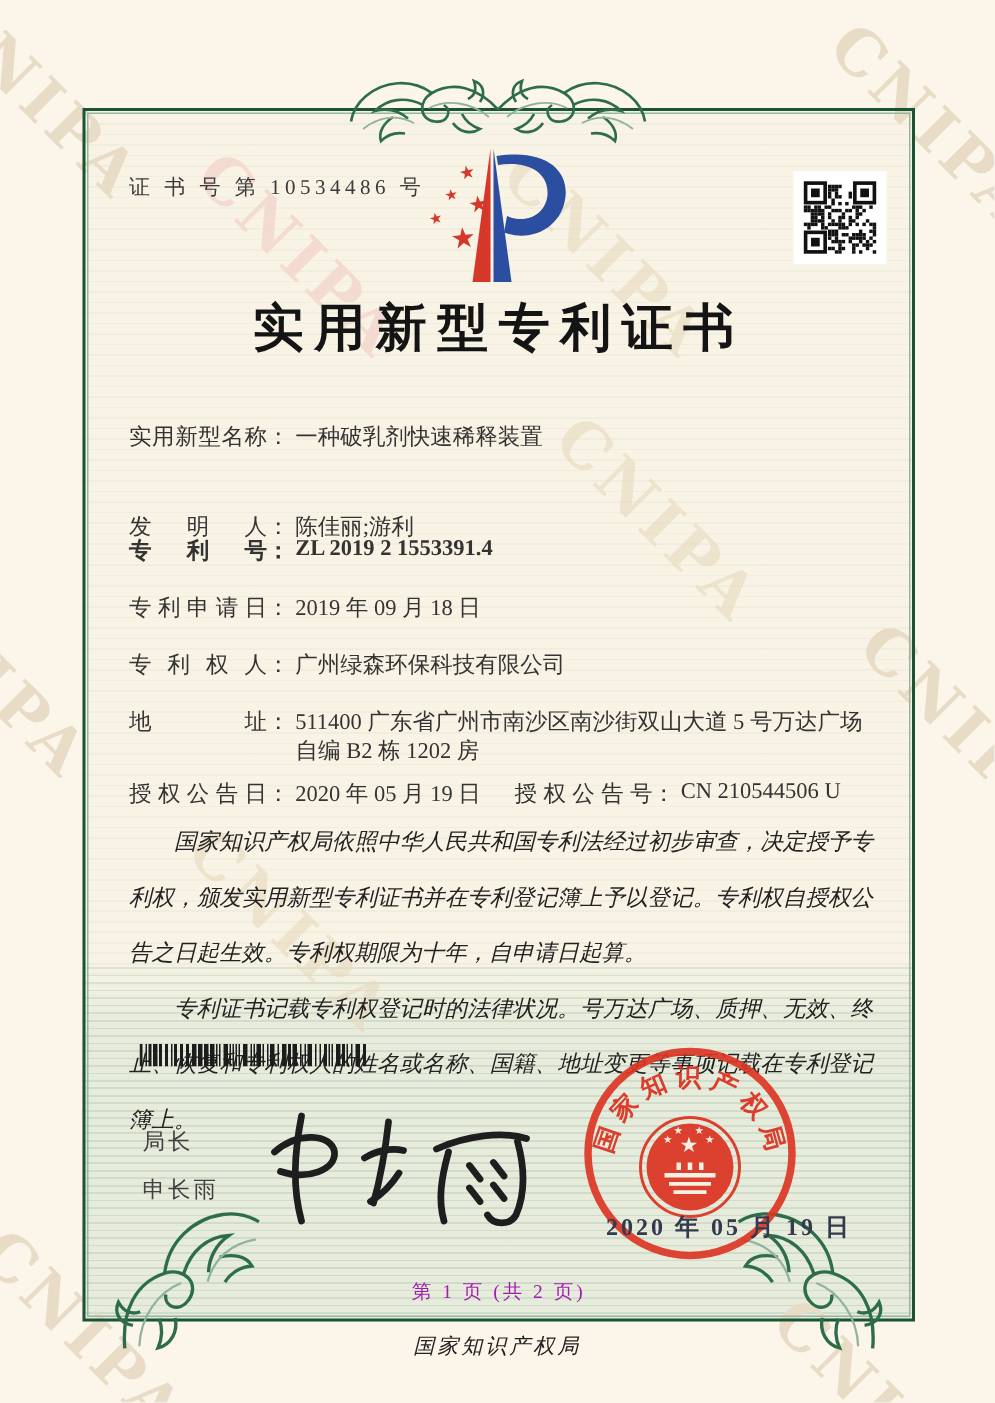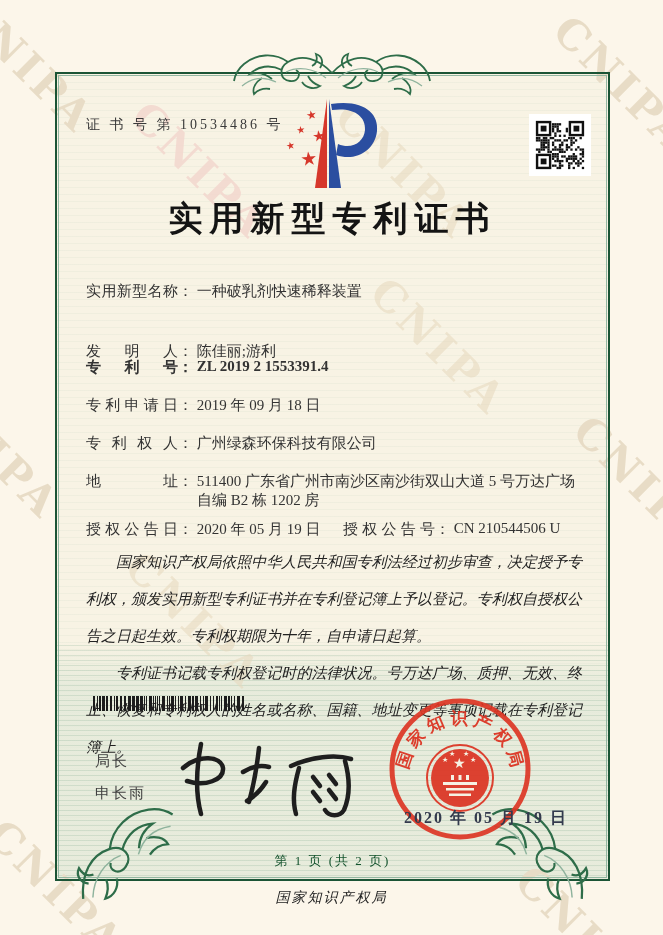--- a/index.html
+++ b/index.html
@@ -65,21 +65,21 @@
   .paras p{margin:0;text-indent:2em;}
   .barcode{position:absolute;left:38px;top:624px;line-height:0;}
   .director{position:absolute;left:40px;top:680px;font-family:"Liberation Sans","DejaVu Sans",sans-serif;font-size:15px;color:#404040;}
   .director div{margin-bottom:13px;letter-spacing:2px;}
   .signature{position:absolute;left:112px;top:658px;}
   .seal{position:absolute;left:332px;top:624px;}
   .seal-date{
     position:absolute;left:349px;top:736px;font-size:16px;letter-spacing:2px;
     color:#333a4d;font-weight:700;white-space:nowrap;
   }
-  .page-num{position:absolute;left:0;right:0;top:780px;text-align:center;font-size:13px;letter-spacing:2px;color:#14532d;}
+  .page-num{position:absolute;left:0;right:0;top:780px;text-align:center;font-size:13px;letter-spacing:2px;color:#a21caf;}
   .continuation{
     position:absolute;left:0;right:0;top:889px;text-align:center;z-index:5;
     font-size:14px;letter-spacing:2px;color:#222;font-style:italic;
   }
 </style>
 </head>
 <body>
 
 <div class="page">
 

